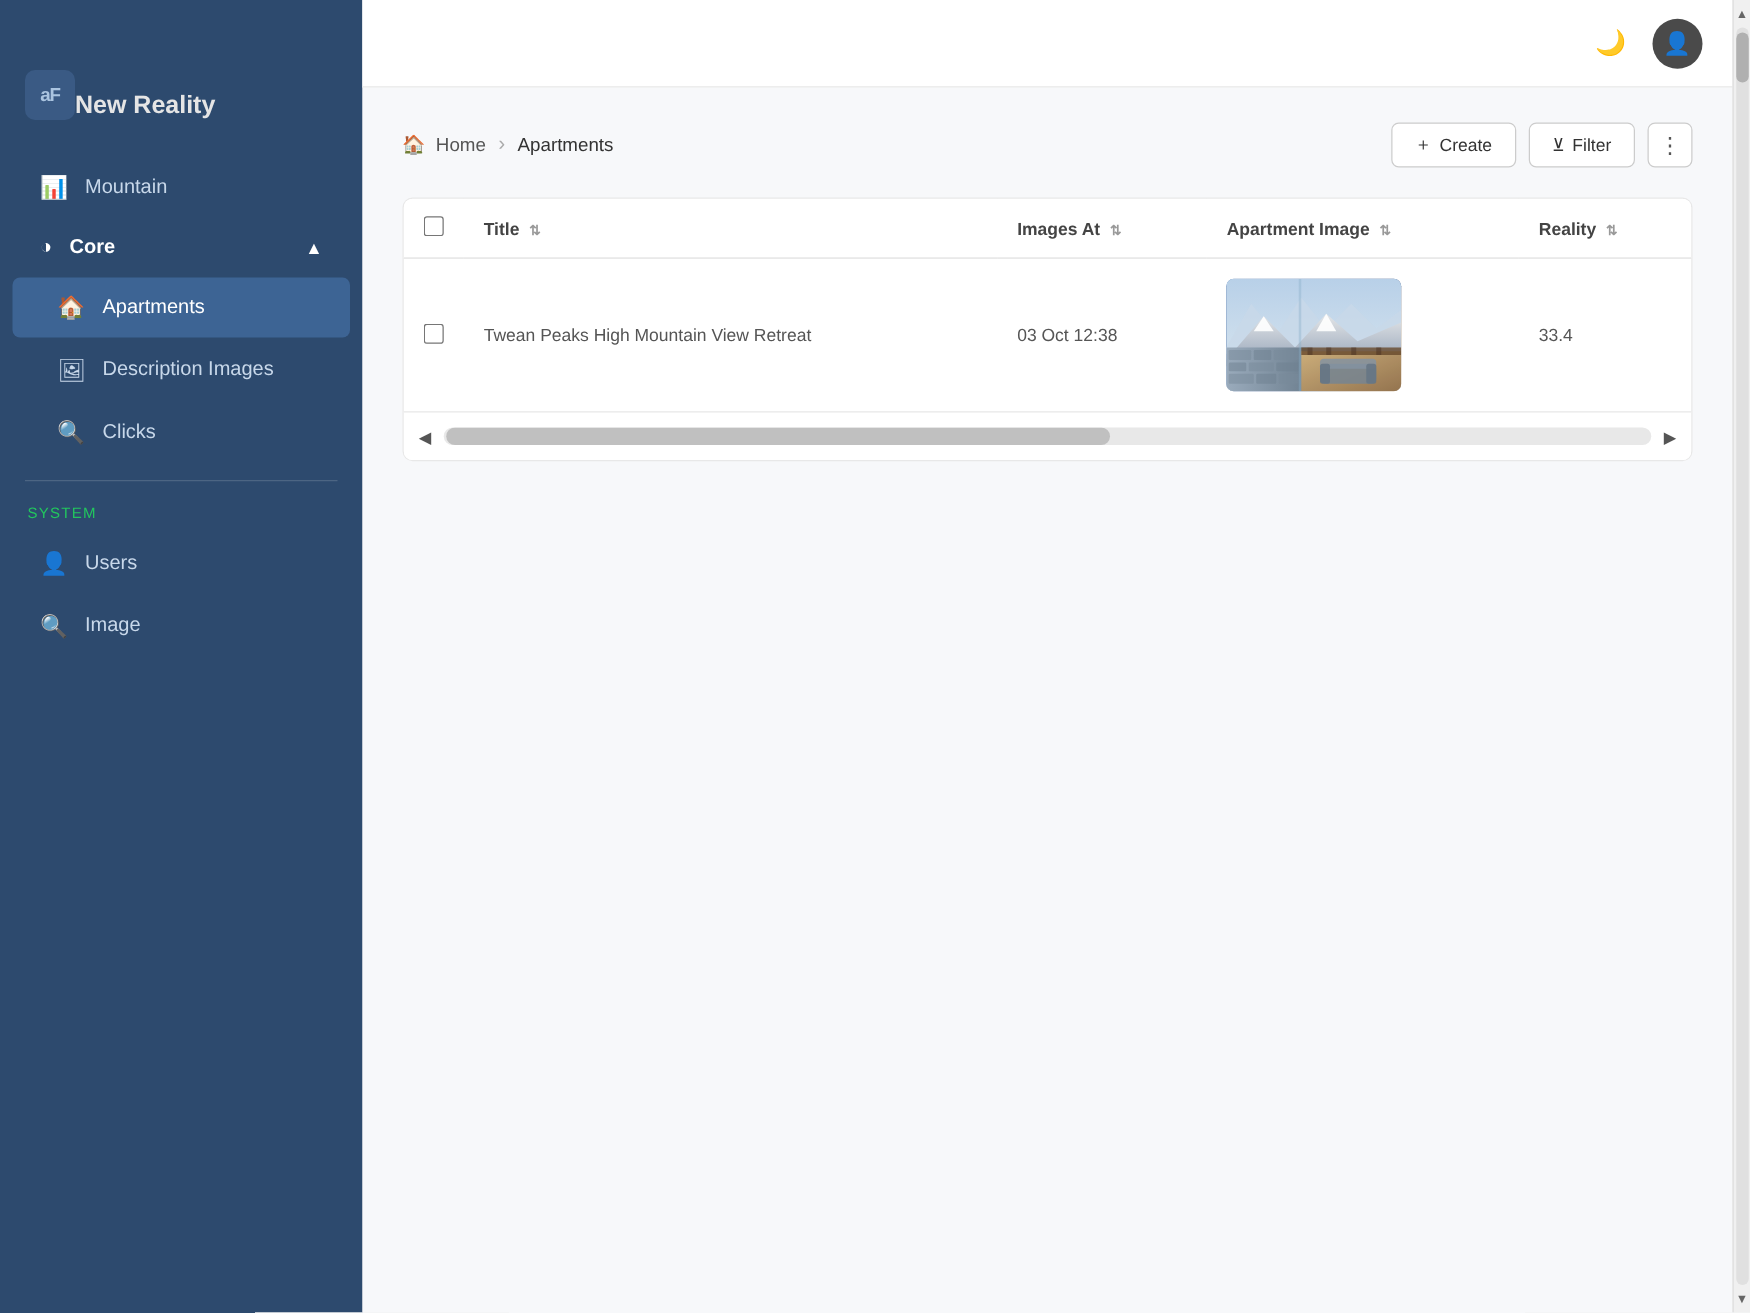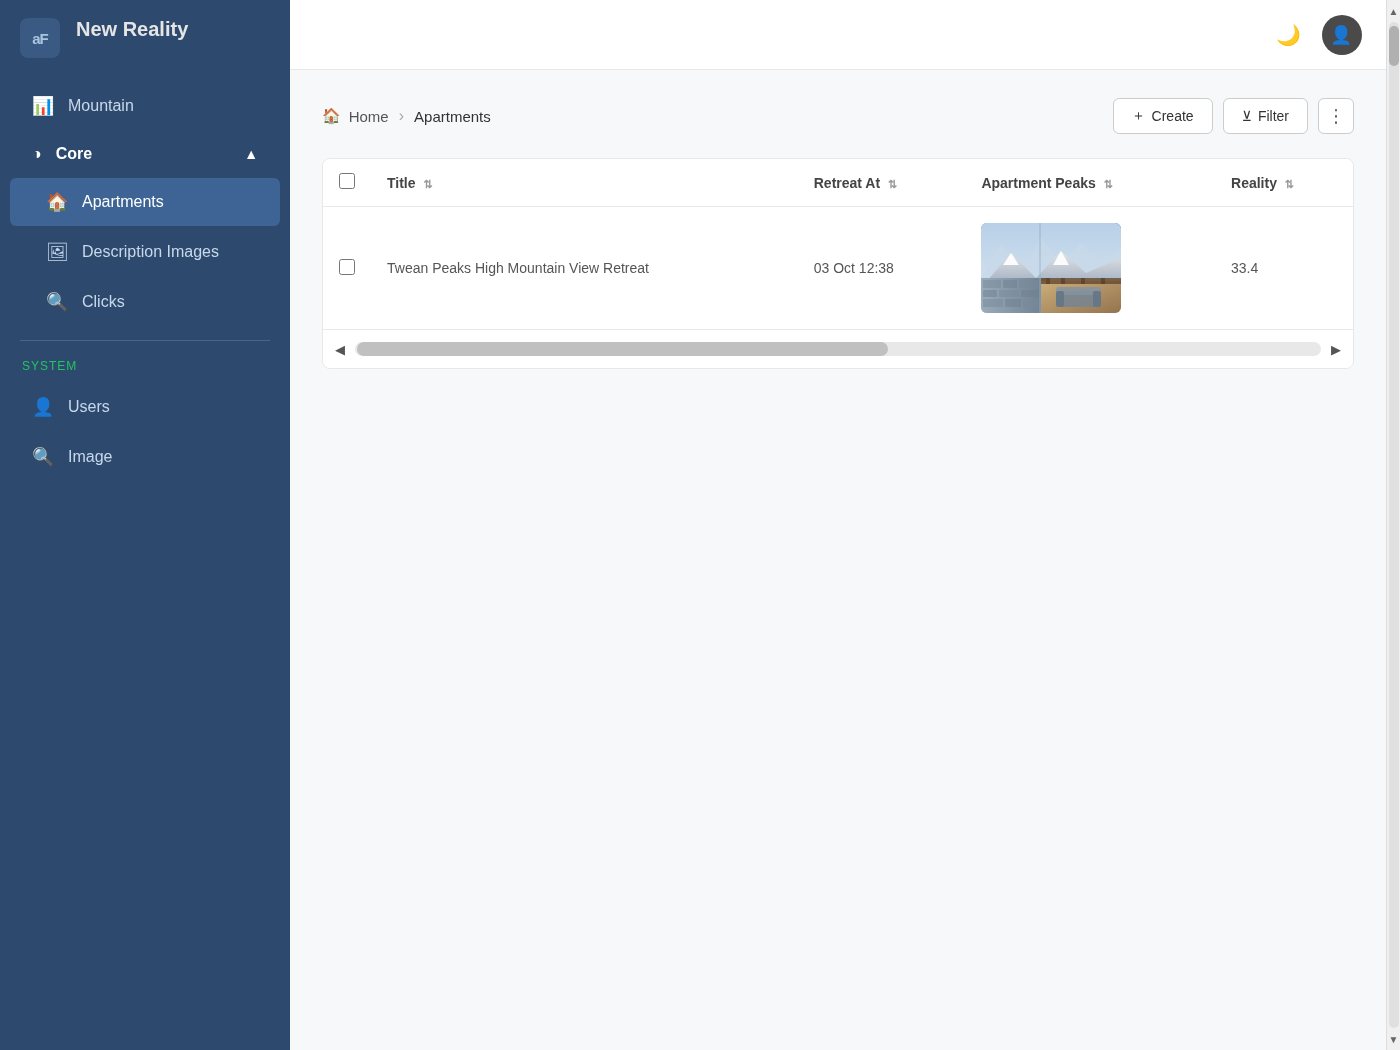--- a/index.html
+++ b/index.html
@@ -10,24 +10,25 @@
       width: 290px;
       min-width: 290px;
       background: #2d4a6e;
       color: #fff;
       display: flex;
       flex-direction: column;
       height: 100%;
     }
     .sidebar-header {
       display: flex;
-      align-items: flex-start;
+      align-items: flex-end;
       padding: 18px 20px;
-      gap: 16px;
+      gap: 0;
       height: 70px;
+      margin-top: 44px;
     }
     .logo-icon {
       width: 40px;
       height: 40px;
       background: #3a5a84;
       border-radius: 8px;
       display: flex; align-items: center; justify-content: center;
       font-weight: bold; font-size: 15px; color: #aac4e0; letter-spacing: -1px;
     }
     .sidebar-title {
@@ -381,25 +382,25 @@
         <thead>
           <tr>
             <th class="th-check">
               <input type="checkbox" class="checkbox" style="">
             </th>
             <th>
               <span>Title</span>
               <span class="sort-icon">⇅</span>
             </th>
             <th>
-              <span>Retreat At</span>
+              <span>Images At</span>
               <span class="sort-icon">⇅</span>
             </th>
             <th>
-              <span>Apartment Peaks</span>
+              <span>Apartment Image</span>
               <span class="sort-icon">⇅</span>
             </th>
             <th>
               <span>Reality</span>
               <span class="sort-icon">⇅</span>
             </th>
           </tr>
         </thead>
         <tbody>
           <tr class="table-row">

